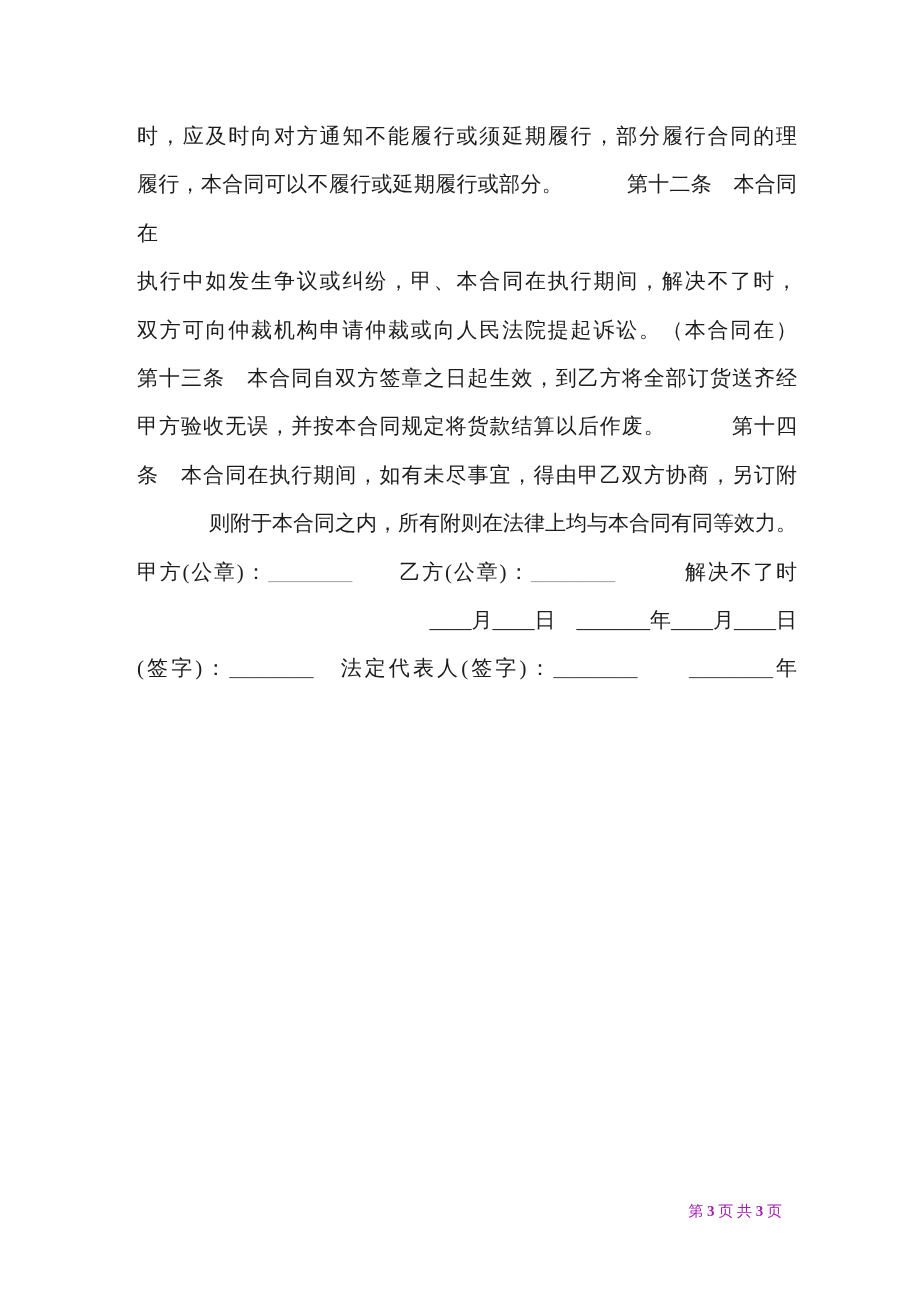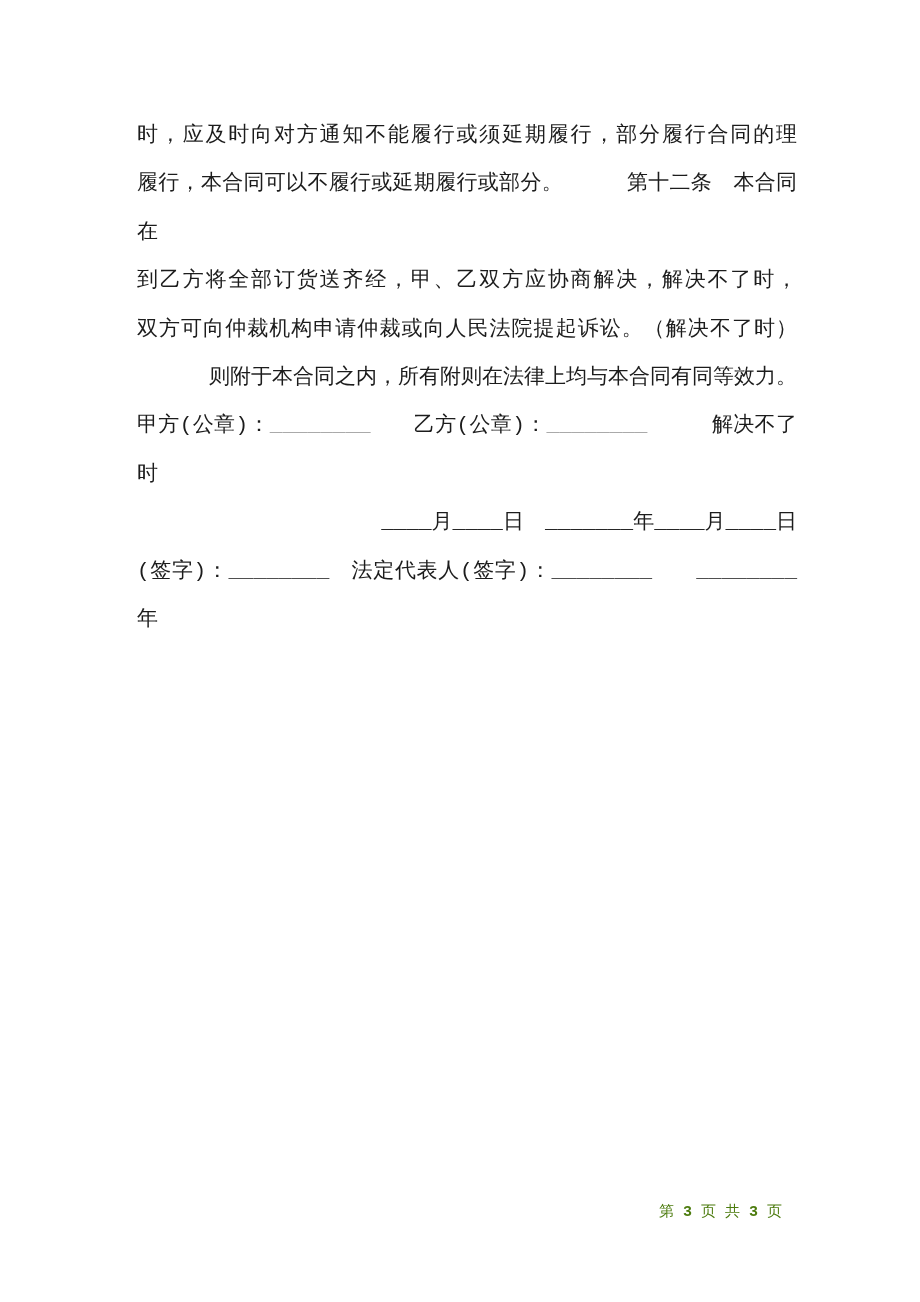--- a/index.html
+++ b/index.html
@@ -3,21 +3,21 @@
 <meta charset="utf-8">
 <style>
   * { box-sizing: border-box; }
   html, body { margin: 0; padding: 0; background: #ffffff; }
   .page {
     position: relative;
     width: 920px;
     height: 1302px;
     background: #ffffff;
     overflow: hidden;
-    font-family: Liberation Mono, monospace;
+    font-family: Liberation Serif, serif;
     color: #1c1c1c;
   }
   .text-block {
     position: absolute;
     left: 137px;
     top: 112px;
     width: 660px;
     font-size: 21px;
     line-height: 48.4px;
   }
@@ -30,34 +30,37 @@
     text-align: justify;
     text-align-last: justify;
   }
   .blank-grey { color: #a8a8a8; }
   .blank-dark { color: #4a4a4a; }
   .page-footer {
     position: absolute;
     top: 1202px;
     right: 138px;
     font-size: 15px;
-    color: #4d7c0f;
+    color: #a21caf;
   }
   .page-footer b { font-weight: bold; }
 </style>
 </head>
 <body>
 
 <div class="page">
 
   <div class="text-block">
     <p class="line fill">时，应及时向对方通知不能履行或须延期履行，部分履行合同的理</p>
     <p class="line fill">履行，本合同可以不履行或延期履行或部分。　　　第十二条　本合同在</p>
-    <p class="line fill">到乙方将全部订货送齐经，甲、乙双方应协商解决，解决不了时，</p>
-    <p class="line fill">双方可向仲裁机构申请仲裁或向人民法院提起诉讼。（解决不了时）</p>
+    <p class="line fill">执行中如发生争议或纠纷，甲、本合同在执行期间，解决不了时，</p>
+    <p class="line fill">双方可向仲裁机构申请仲裁或向人民法院提起诉讼。（本合同在）</p>
+    <p class="line fill">第十三条　本合同自双方签章之日起生效，到乙方将全部订货送齐经</p>
+    <p class="line fill">甲方验收无误，并按本合同规定将货款结算以后作废。　　　第十四</p>
+    <p class="line fill">条　本合同在执行期间，如有未尽事宜，得由甲乙双方协商，另订附</p>
     <p class="line">则附于本合同之内，所有附则在法律上均与本合同有同等效力。</p>
 
     <p class="line fill"><span>甲方(公章)：</span><span class="blank-grey">________</span><span>　　乙方(公章)：</span><span class="blank-grey">________</span><span>　　　解决不了时</span></p>
 
     <p class="line">____月____日　_______年____月____日</p>
 
     <p class="line fill"><span>(签字)：</span><span class="blank-dark">________</span><span>　法定代表人(签字)：</span><span class="blank-dark">________</span><span>　　</span><span class="blank-dark">________</span><span>年</span></p>
   </div>
 
   <div class="page-footer"><span>第 </span><b>3</b><span> 页 共 </span><b>3</b><span> 页</span></div>

